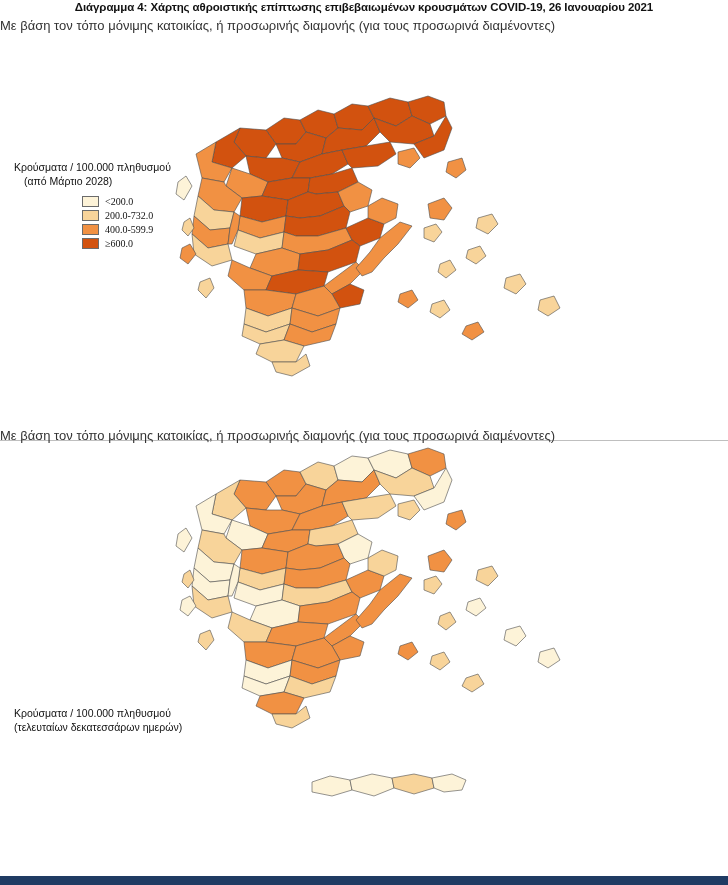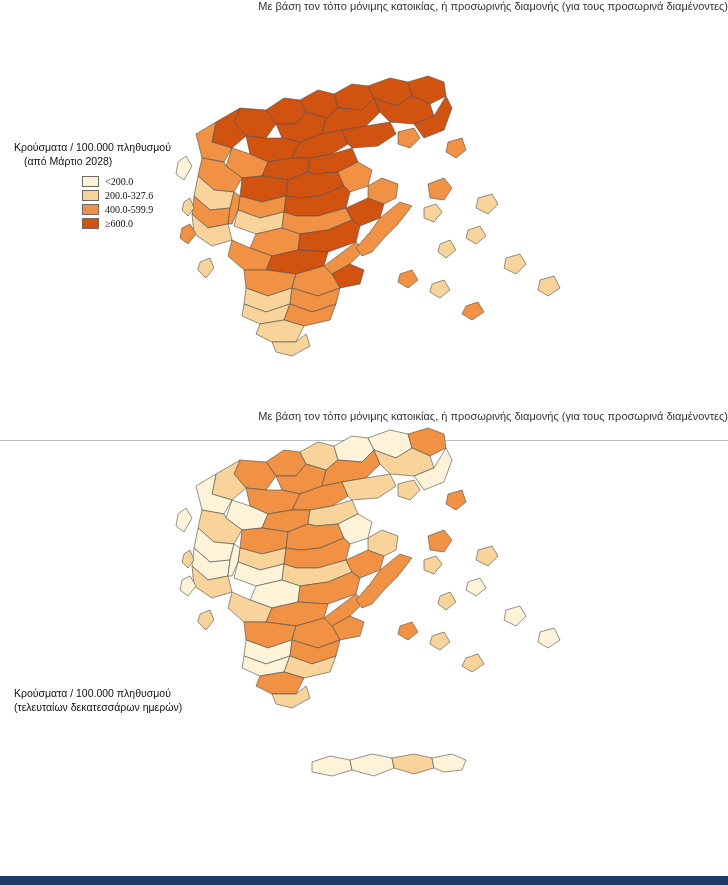--- a/index.html
+++ b/index.html
@@ -22,24 +22,24 @@
   .fig-title {
     text-align: center;
     font-size: 11.5px;
     font-weight: bold;
     color: #111111;
     letter-spacing: -0.1px;
     padding: 0 10px;
     line-height: 14px;
   }
   .fig-sub {
-    text-align: right;
-    font-size: 11px;
+    text-align: left;
+    font-size: 13px;
     color: #333333;
-    margin-top: 0;
+    margin-top: 6px;
     line-height: 12px;
   }
   .map-area {
     position: relative;
     width: 640px;
     height: 382px;
   }
   .map-area.second {
     height: 382px;
   }
@@ -100,20 +100,21 @@
   .county {
     stroke: #4d4d4d;
     stroke-width: 0.6;
     stroke-linejoin: round;
   }
 </style>
 </head>
 <body>
 
 <div class="figure">
+  <div class="fig-title">Διάγραμμα 4: Χάρτης αθροιστικής επίπτωσης επιβεβαιωμένων κρουσμάτων COVID-19, 26 Ιανουαρίου 2021</div>
   <div class="fig-sub">Με βάση τον τόπο μόνιμης κατοικίας, ή προσωρινής διαμονής (για τους προσωρινά διαμένοντες)</div>
 
   <div class="map-area">
     <svg class="map-svg" width="728" height="382" viewBox="0 0 728 382">
       <g>
 
         <path class="county" fill="#d2520f" d="M266 98 L284 86 L300 88 L306 100 L296 112 L276 112 Z"></path>
         <path class="county" fill="#d2520f" d="M300 88 L318 78 L334 82 L338 96 L326 106 L306 100 Z"></path>
         <path class="county" fill="#d2520f" d="M334 82 L352 72 L368 74 L374 86 L362 98 L338 96 Z"></path>
         <path class="county" fill="#d2520f" d="M368 74 L390 66 L408 70 L412 84 L396 94 L374 86 Z"></path>
@@ -194,21 +195,21 @@
     <div class="legend" style="left: 14px; top: 128px;">
       <div class="legend-title">Κρούσματα / 100.000 πληθυσμού</div>
       <div class="legend-title second-line">(από Μάρτιο 2028)</div>
       <div class="legend-items">
         <div class="legend-row">
           <span class="swatch" style="background:#fdf3d8"></span>
           <span class="legend-label">&lt;200.0</span>
         </div>
         <div class="legend-row">
           <span class="swatch" style="background:#f8d49a"></span>
-          <span class="legend-label">200.0-327.6</span>
+          <span class="legend-label">200.0-732.0</span>
         </div>
         <div class="legend-row">
           <span class="swatch" style="background:#f19143"></span>
           <span class="legend-label">400.0-599.9</span>
         </div>
         <div class="legend-row">
           <span class="swatch" style="background:#d2520f"></span>
           <span class="legend-label">≥600.0</span>
         </div>
       </div>

